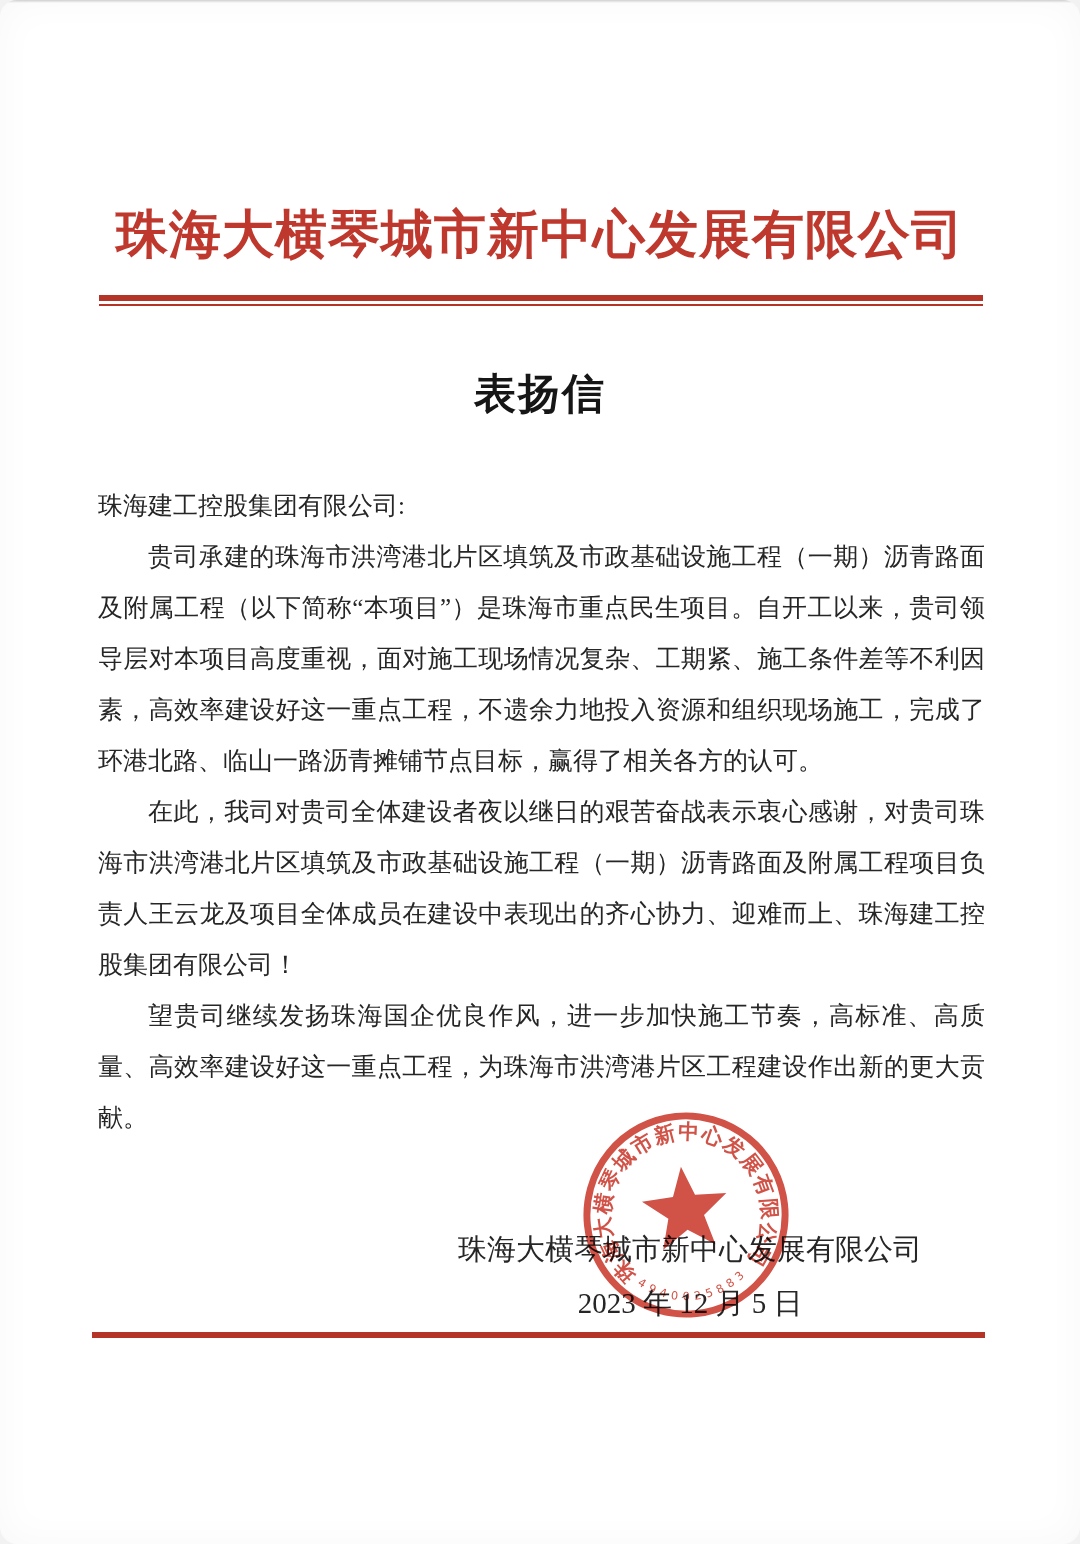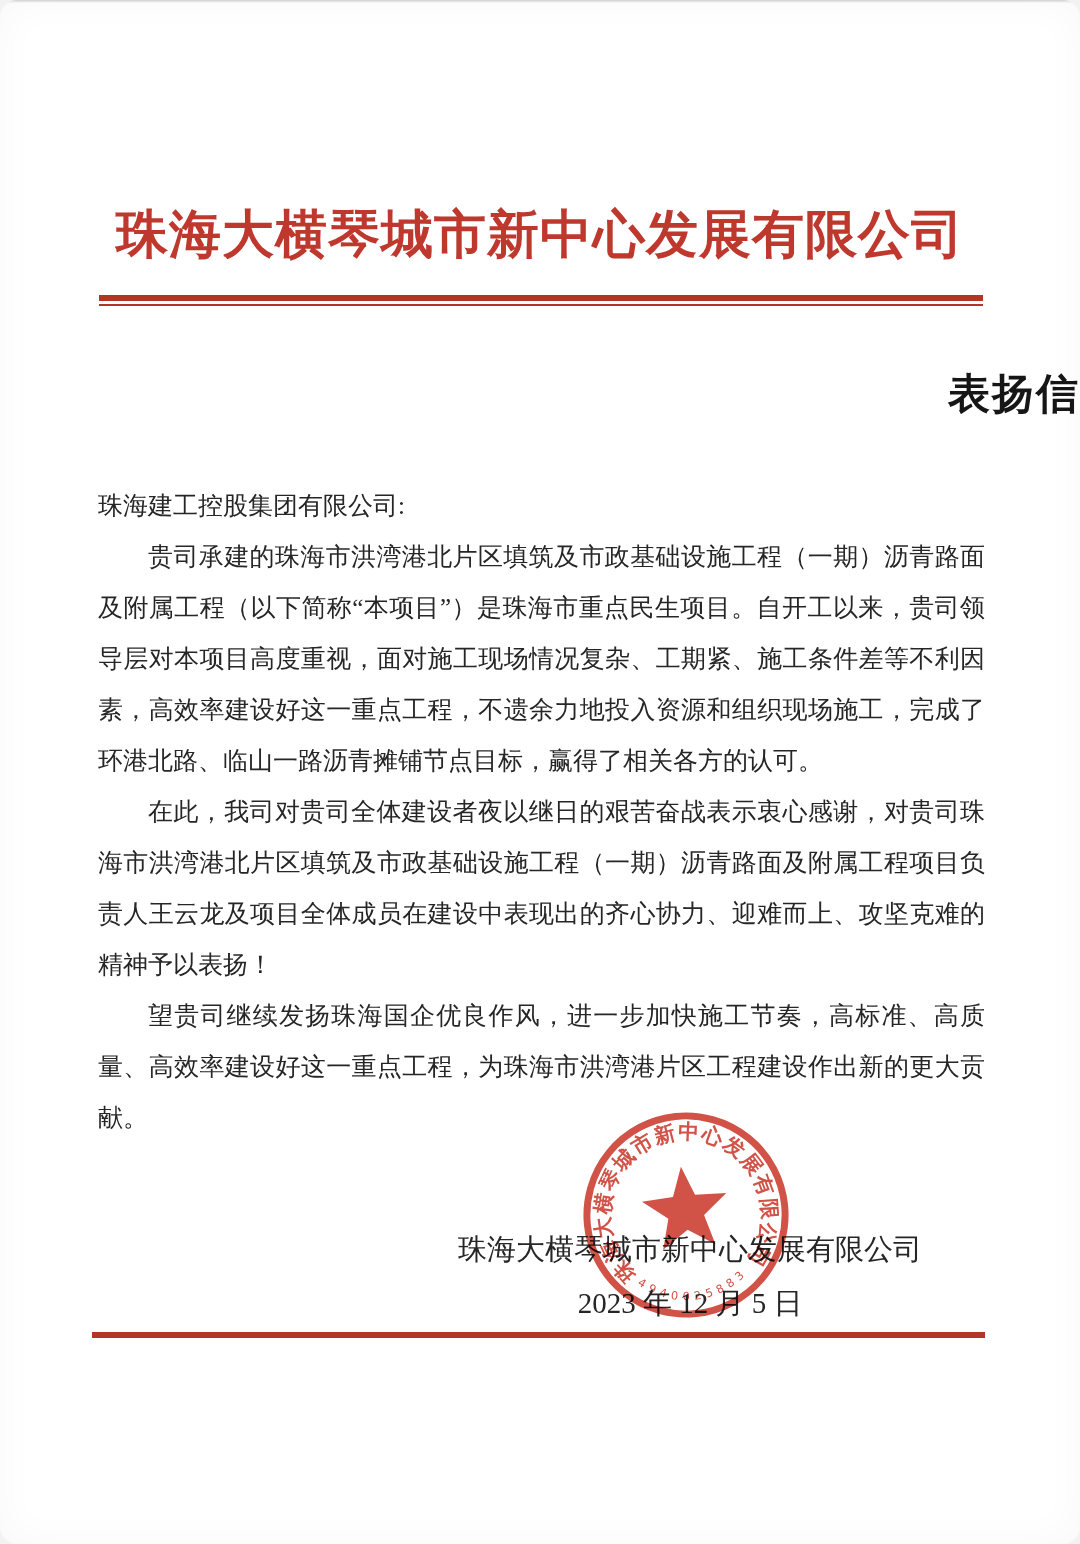--- a/index.html
+++ b/index.html
@@ -32,21 +32,21 @@
     font-size: 52px; font-weight: 700; letter-spacing: 1px;
     color: var(--accent_red);
     white-space: nowrap;
   }
   .rule { position: absolute; background: var(--rule_red); }
   .rule-thick { top: 295px; left: 99px; width: 884px; height: 6px; }
   .rule-thin  { top: 304px; left: 99px; width: 884px; height: 2px; }
   .rule-bottom{ top: 1332px; left: 92px; width: 893px; height: 6px; }
   .title {
     position: absolute; top: 366px; left: 0; width: 100%;
-    text-align: right;
+    text-align: center;
     font-size: 42px; font-weight: 700; letter-spacing: 2px;
     color: #161616;
   }
   .body {
     position: absolute; top: 480px; left: 98px; width: 887px;
     font-size: 25px; line-height: 51px;
     color: var(--ink);
     text-align: justify;
   }
   .body p { margin: 0; }
@@ -92,21 +92,21 @@
   <div class="letterhead">珠海大横琴城市新中心发展有限公司</div>
 
   <div class="rule rule-thick"></div>
   <div class="rule rule-thin"></div>
 
   <h1 class="title">表扬信</h1>
 
   <div class="body">
     <p class="recipient">珠海建工控股集团有限公司:</p>
     <p class="para">贵司承建的珠海市洪湾港北片区填筑及市政基础设施工程（一期）沥青路面及附属工程（以下简称“本项目”）是珠海市重点民生项目。自开工以来，贵司领导层对本项目高度重视，面对施工现场情况复杂、工期紧、施工条件差等不利因素，高效率建设好这一重点工程，不遗余力地投入资源和组织现场施工，完成了环港北路、临山一路沥青摊铺节点目标，赢得了相关各方的认可。</p>
-    <p class="para">在此，我司对贵司全体建设者夜以继日的艰苦奋战表示衷心感谢，对贵司珠海市洪湾港北片区填筑及市政基础设施工程（一期）沥青路面及附属工程项目负责人王云龙及项目全体成员在建设中表现出的齐心协力、迎难而上、攻坚克难的精神予以表扬！</p>
+    <p class="para">在此，我司对贵司全体建设者夜以继日的艰苦奋战表示衷心感谢，对贵司珠海市洪湾港北片区填筑及市政基础设施工程（一期）沥青路面及附属工程项目负责人王云龙及项目全体成员在建设中表现出的齐心协力、迎难而上、珠海建工控股集团有限公司！</p>
     <p class="para">望贵司继续发扬珠海国企优良作风，进一步加快施工节奏，高标准、高质量、高效率建设好这一重点工程，为珠海市洪湾港片区工程建设作出新的更大贡献。</p>
   </div>
 
   <div class="signature">
     <div>珠海大横琴城市新中心发展有限公司</div>
     <div>2023 年 12 月 5 日</div>
   </div>
 
   <div class="seal">
     <svg viewBox="0 0 220 220" xmlns="http://www.w3.org/2000/svg">

